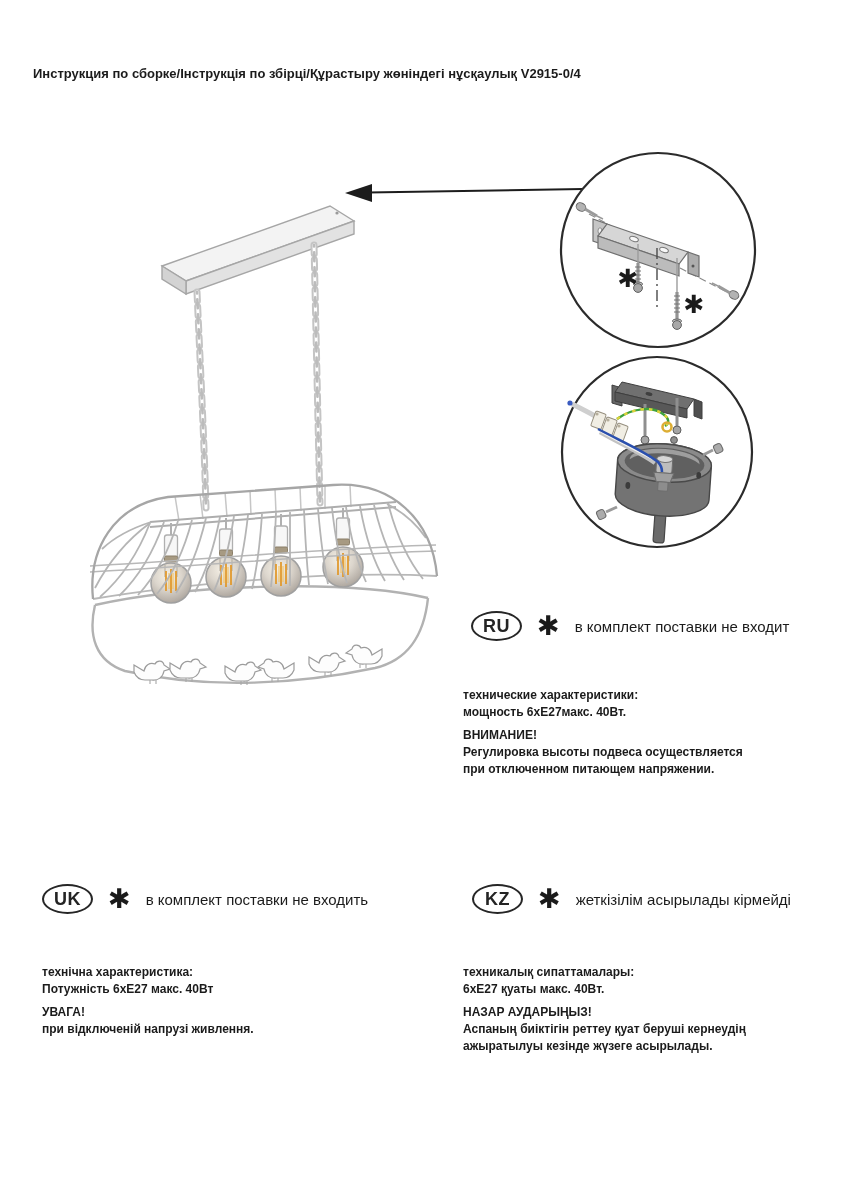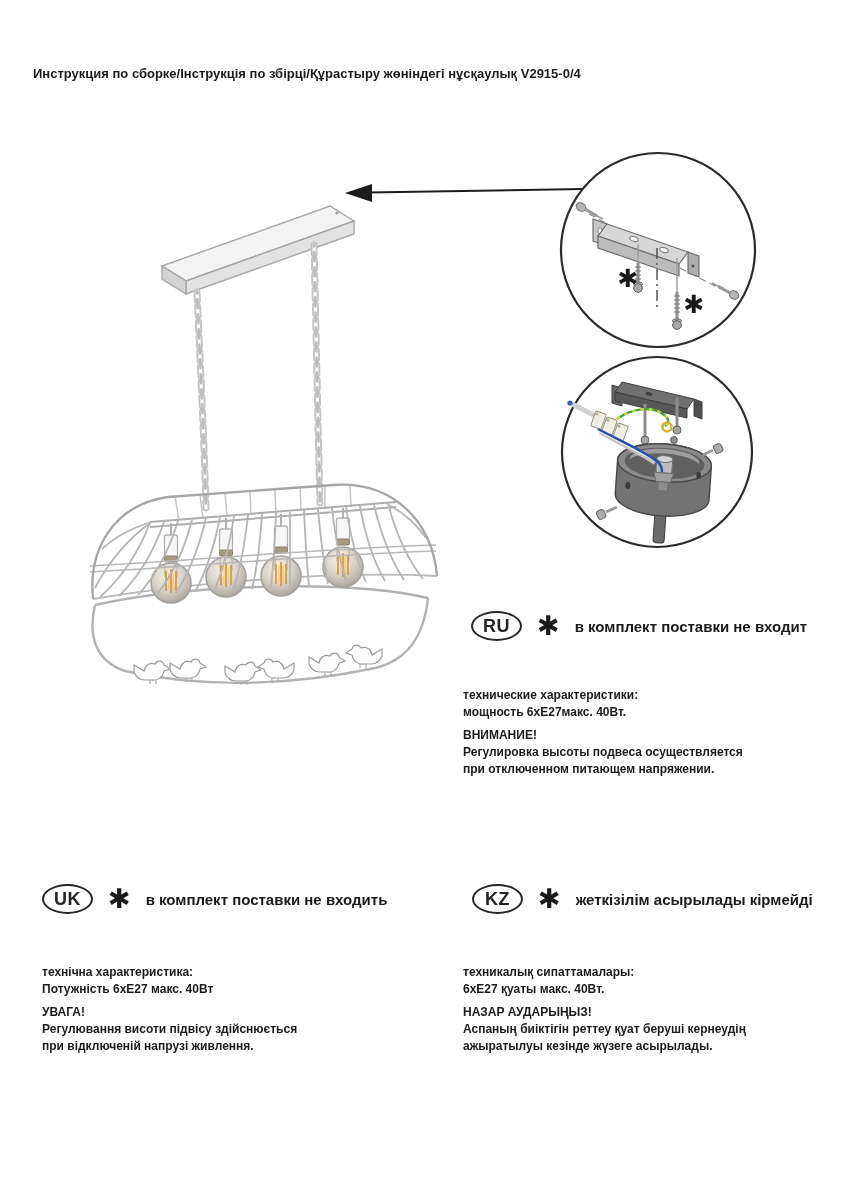--- a/index.html
+++ b/index.html
@@ -12,21 +12,21 @@
     font-size:13px;font-weight:700;letter-spacing:0px;white-space:nowrap;
   }
   .art{position:absolute;left:0;top:0;width:848px;height:1200px;}
   .lang-row{position:absolute;display:flex;align-items:center;}
   .lang-badge{
     display:inline-flex;align-items:center;justify-content:center;
     width:47px;height:26px;border:2.5px solid #262626;border-radius:50%;
     font-size:18px;font-weight:700;letter-spacing:0.5px;color:#242424;flex:0 0 auto;
   }
   .star{font-size:27px;font-weight:700;line-height:20px;color:#1a1a1a;margin-left:15px;flex:0 0 auto;}
-  .note{font-size:15px;font-weight:700;margin-left:15px;white-space:nowrap;text-align:center;}
+  .note{font-size:15px;font-weight:400;margin-left:15px;white-space:nowrap;text-align:center;}
   .specs{position:absolute;font-size:12px;font-weight:700;line-height:17px;}
   .specs .pgap{height:6px;}
 </style>
 </head>
 <body>
 
 <div class="page">
 
   <div class="title">Инструкция по сборке/Інструкція по збірці/Құрастыру жөніндегі нұсқаулық V2915-0/4</div>
 
@@ -314,21 +314,20 @@
       <span>UK</span>
     </span>
     <span class="star">✱</span>
     <span class="note">в комплект поставки не входить</span>
   </div>
   <div class="specs" style="left:42px;top:964px;">
     <div>технічна характеристика:</div>
     <div>Потужність 6хЕ27 макс. 40Вт</div>
     <div class="pgap"></div>
     <div>УВАГА!</div>
-    <div>Регулювання висоти підвісу здійснюється</div>
     <div>при відключеній напрузі живлення.</div>
   </div>
 
   <div class="lang-row" style="left:472px;top:884px;">
     <span class="lang-badge">
       <span>KZ</span>
     </span>
     <span class="star">✱</span>
     <span class="note">жеткізілім асырылады кірмейді</span>
   </div>

